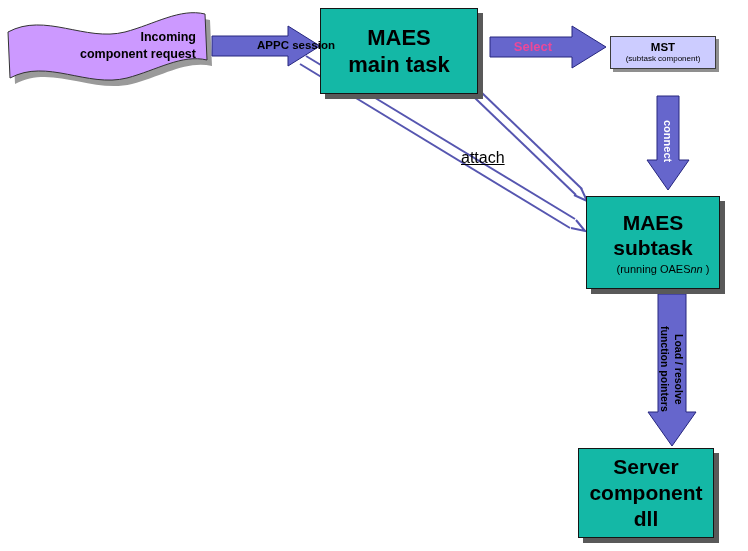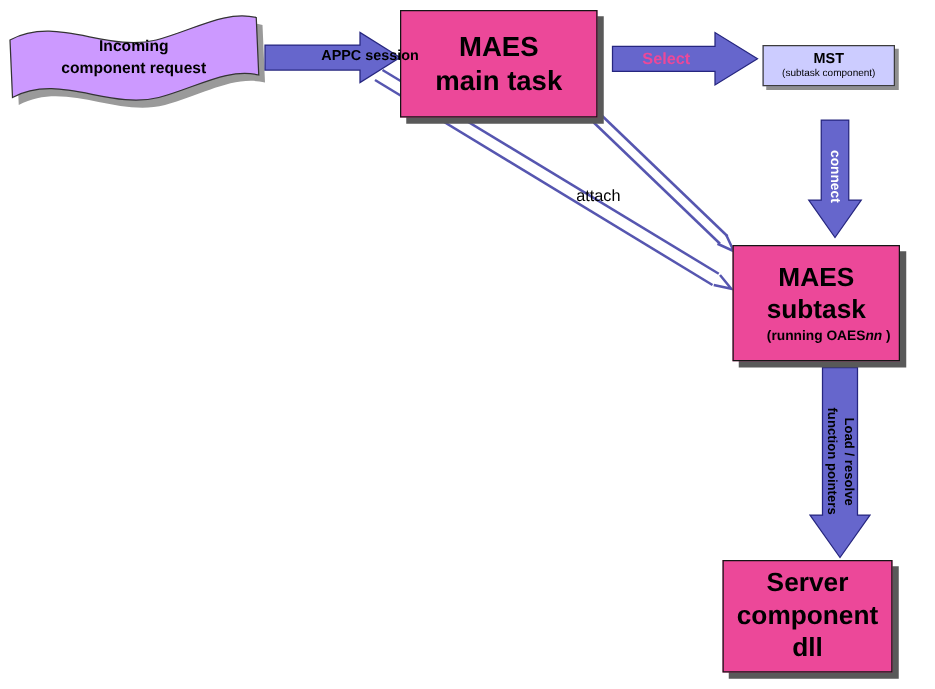--- a/index.html
+++ b/index.html
@@ -2,40 +2,40 @@
 <html><head>
 <meta charset="utf-8">
 <style>
   * { margin:0; padding:0; box-sizing:border-box; }
   html,body { background:#ffffff; font-family:"Liberation Sans", sans-serif; }
   #canvas { position:relative; width:748px; height:551px; background:#ffffff; overflow:hidden; }
   .pre { white-space:pre-line; }
   svg.layer { position:absolute; left:0; top:0; }
 
   .box { position:absolute; display:flex; flex-direction:column; align-items:center; justify-content:center; text-align:center; }
-  .green { background:#ec4899; border:1px solid #151515; box-shadow:5px 5px 0 #595959; }
+  .green { background:#14b8a6; border:1px solid #151515; box-shadow:5px 5px 0 #595959; }
   .green .title { font-weight:bold; color:#000; font-size:21px; line-height:25px; }
-  .green .subtitle { font-weight:bold; color:#000; font-size:11px; margin-top:3px;margin-left:20px; }
+  .green .subtitle { font-weight:normal; color:#000; font-size:11px; margin-top:3px;margin-left:20px; }
   .it { font-style:italic; }
 
   #box-main-task .title { font-size:22px; line-height:27px; }
   #box-main-task { left:320px; top:8px; width:158px; height:86px; }
   #box-subtask   { left:586px; top:196px; width:134px; height:93px; }
   #box-server    { left:578px; top:448px; width:136px; height:90px; }
   #box-server .title { font-size:21px; line-height:26px; }
 
   #box-mst { left:610px; top:36px; width:106px; height:33px; background:#ccccff; border:1px solid #3c3c3c; box-shadow:3px 3px 0 #8f8f8f; }
   #box-mst .title { font-weight:bold; color:#000; font-size:11.5px; line-height:13px; }
   #box-mst .subtitle { color:#000; font-size:8px; line-height:10px; }
 
   .label { position:absolute; color:#000; }
-  #banner-label { left:18px; top:29px; width:178px; text-align:center; font-weight:bold; font-size:12.5px; line-height:17px; }
+  #banner-label { left:18px; top:29px; width:178px; text-align:right; font-weight:bold; font-size:12.5px; line-height:17px; }
   #appc-label   { left:213px; top:39px; width:102px; text-align:center; font-weight:bold; font-size:11.5px;margin-left:32px; }
   #select-label { left:492px; top:39px; width:82px; text-align:center; font-weight:bold; font-size:13px; color:#ec4899; }
-  #attach-label { left:461px; top:149px; font-size:13px; }
+  #attach-label { left:461px; top:149px; font-size:16px;text-decoration:underline; }
   #turnover-label { left:204px; top:251px; font-size:13px; }
 
   .vwrap { position:absolute; display:flex; align-items:center; justify-content:center; }
   .vtext { writing-mode:vertical-rl; text-align:center; }
   #connect-wrap { left:653px; top:98px; width:30px; height:86px; }
   #connect-wrap .vtext { color:#ffffff; font-weight:bold; font-size:11px; }
   #load-wrap { left:653px; top:298px; width:38px; height:142px; }
   #load-wrap .vtext { color:#000000; font-weight:bold; font-size:10.5px; line-height:14px; }
 </style>
 </head>

